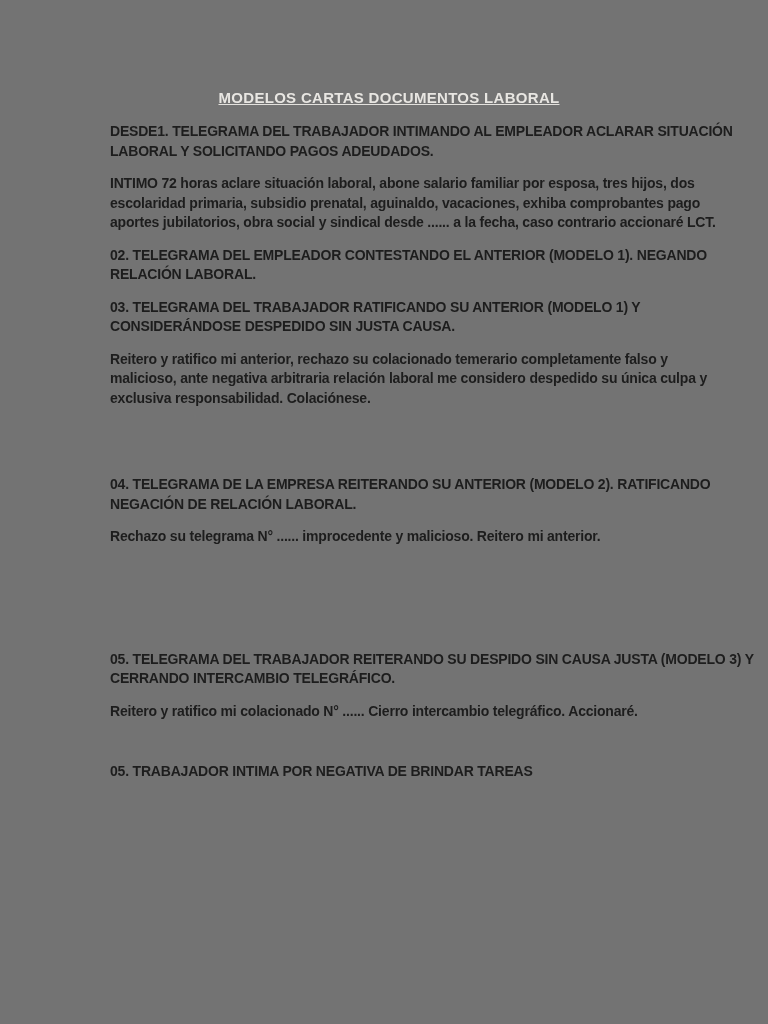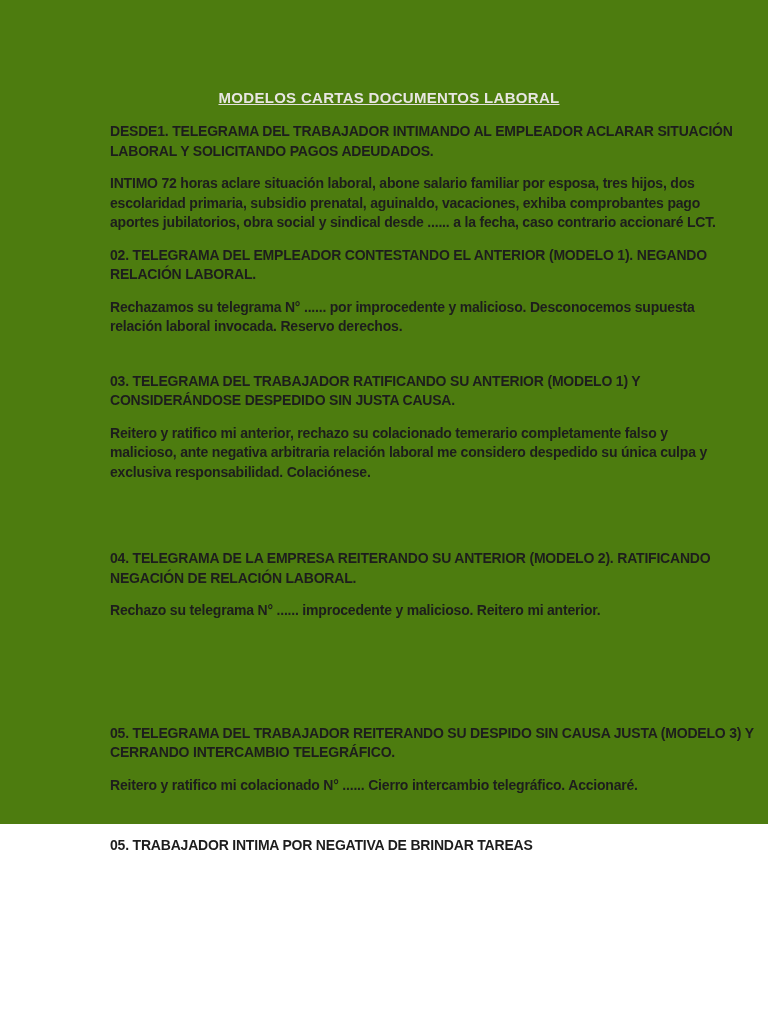--- a/index.html
+++ b/index.html
@@ -5,22 +5,22 @@
   * { margin: 0; padding: 0; box-sizing: border-box; }
   html, body { width: 768px; height: 1024px; }
   body {
     background: #ffffff;
     font-family: "Liberation Sans", sans-serif;
     overflow: hidden;
   }
   .page {
     position: relative;
     width: 768px;
-    height: 824px;
-    background: #4d7c0f;
+    height: 1024px;
+    background: #737373;
   }
   .content {
     padding: 88px 100px 0 110px;
     width: 768px;
   }
   .doc-title {
     font-size: 15px;
     font-weight: 700;
     letter-spacing: 0.3px;
     color: #e8e6e2;
@@ -63,24 +63,20 @@
         <div class="line">escolaridad primaria, subsidio prenatal, aguinaldo, vacaciones, exhiba comprobantes pago</div>
         <div class="line">aportes jubilatorios, obra social y sindical desde ...... a la fecha, caso contrario accionaré LCT.</div>
       </div>
     </div>
 
     <div>
       <div class="block">
         <div class="line">02. TELEGRAMA DEL EMPLEADOR CONTESTANDO EL ANTERIOR (MODELO 1). NEGANDO</div>
         <div class="line">RELACIÓN LABORAL.</div>
       </div>
-      <div class="block mb-35">
-        <div class="line">Rechazamos su telegrama N° ...... por improcedente y malicioso. Desconocemos supuesta</div>
-        <div class="line">relación laboral invocada. Reservo derechos.</div>
-      </div>
     </div>
 
     <div>
       <div class="block">
         <div class="line">03. TELEGRAMA DEL TRABAJADOR RATIFICANDO SU ANTERIOR (MODELO 1) Y</div>
         <div class="line">CONSIDERÁNDOSE DESPEDIDO SIN JUSTA CAUSA.</div>
       </div>
       <div class="block mb-67">
         <div class="line">Reitero y ratifico mi anterior, rechazo su colacionado temerario completamente falso y</div>
         <div class="line">malicioso, ante negativa arbitraria relación laboral me considero despedido su única culpa y</div>

